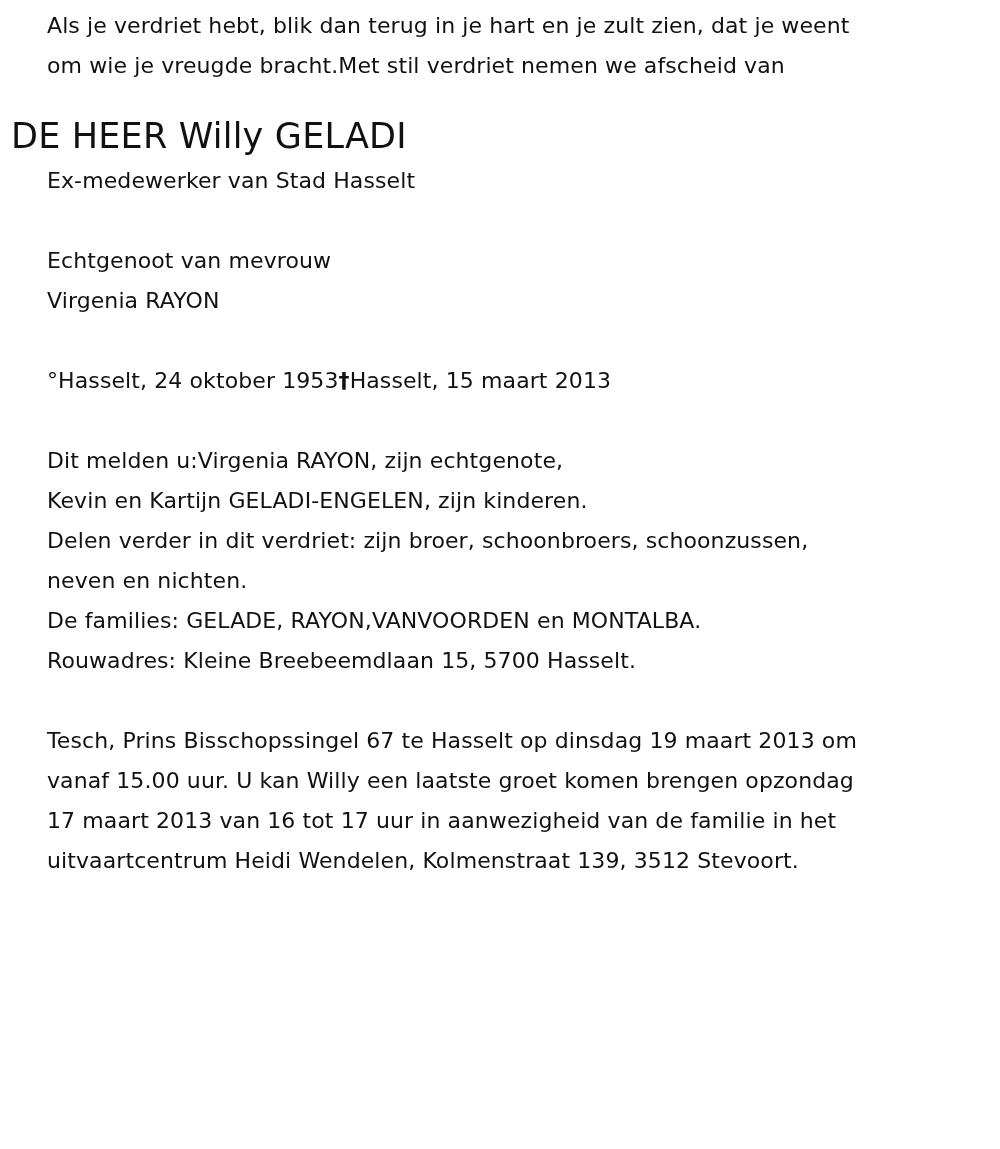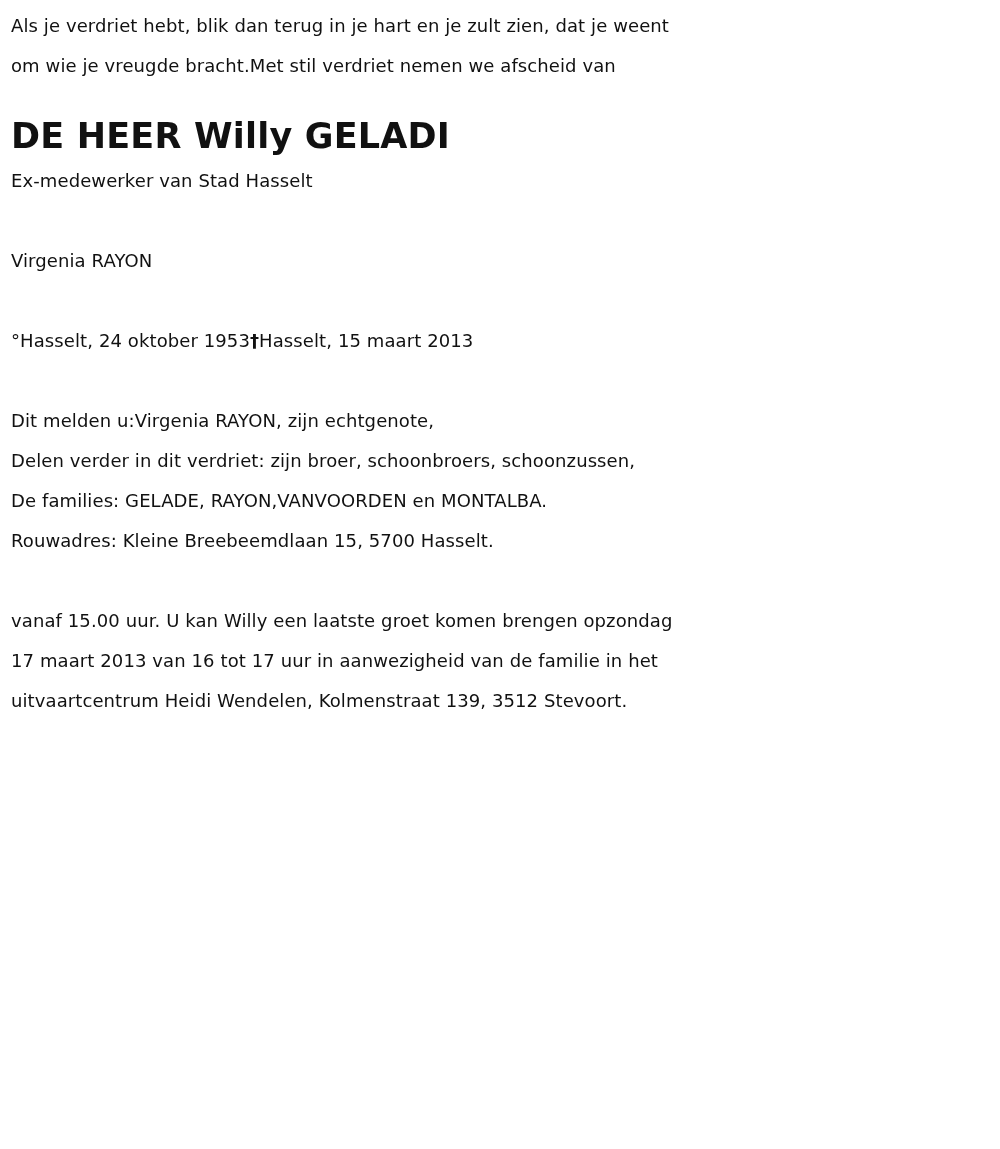--- a/index.html
+++ b/index.html
@@ -12,32 +12,33 @@
       height: 1149px;
       overflow: hidden;
       color: #111111;
       font-family: "DejaVu Sans", "Liberation Sans", sans-serif;
     }
     .page {
       position: relative;
       padding: 6px 0 0 11px;
     }
     .line {
-      font-size: 18px;
+      font-size: 22px;
       line-height: 40px;
       height: 40px;
       white-space: nowrap;
       letter-spacing: 0.1px;
+      margin-left: 36px;
     }
     .blank {
       height: 40px;
     }
     .heading {
       font-size: 35px;
-      font-weight: bold;
+      font-weight: normal;
       line-height: 50px;
       height: 50px;
       margin-top: 0px;
       white-space: nowrap;
       letter-spacing: 0.2px;
     }
     .gap-heading {
       height: 25px;
     }
     .dagger {
@@ -55,39 +56,43 @@
   </div>
 
   <div class="gap-heading"></div>
 
   <div class="heading">DE HEER Willy GELADI</div>
   <div class="line">Ex-medewerker van Stad Hasselt</div>
 
   <div class="blank"></div>
 
   <div class="section">
+    <div class="line">Echtgenoot van mevrouw</div>
     <div class="line">Virgenia RAYON</div>
   </div>
 
   <div class="blank"></div>
 
   <div class="line"><span>°</span><span>Hasselt, 24 oktober 1953</span><span class="dagger">†</span><span>Hasselt, 15 maart 2013</span></div>
 
   <div class="blank"></div>
 
   <div class="section">
     <div class="line">Dit melden u:Virgenia RAYON, zijn echtgenote,</div>
+    <div class="line">Kevin en Kartijn GELADI-ENGELEN, zijn kinderen.</div>
     <div class="line">Delen verder in dit verdriet: zijn broer, schoonbroers, schoonzussen,</div>
+    <div class="line">neven en nichten.</div>
     <div class="line">De families: GELADE, RAYON,VANVOORDEN en MONTALBA.</div>
     <div class="line">Rouwadres: Kleine Breebeemdlaan 15, 5700 Hasselt.</div>
   </div>
 
   <div class="blank"></div>
 
   <div class="section">
+    <div class="line">Tesch, Prins Bisschopssingel 67 te Hasselt op dinsdag 19 maart 2013 om</div>
     <div class="line">vanaf 15.00 uur. U kan Willy een laatste groet komen brengen opzondag</div>
     <div class="line">17 maart 2013 van 16 tot 17 uur in aanwezigheid van de familie in het</div>
     <div class="line">uitvaartcentrum Heidi Wendelen, Kolmenstraat 139, 3512 Stevoort.</div>
   </div>
 
   <div class="blank"></div>
 
 
 </div>
 

